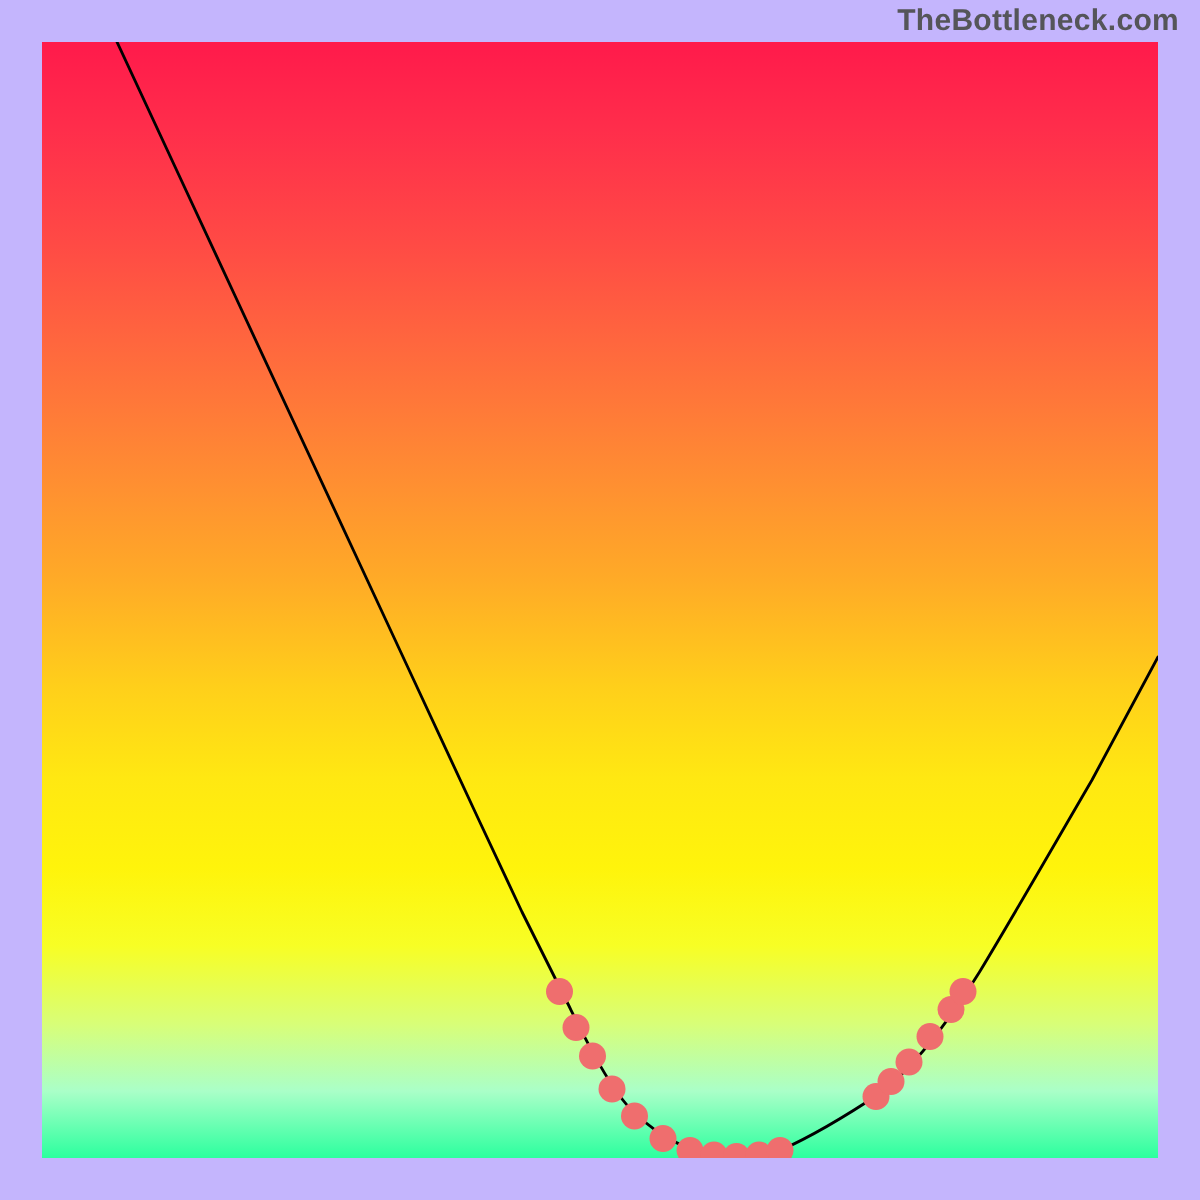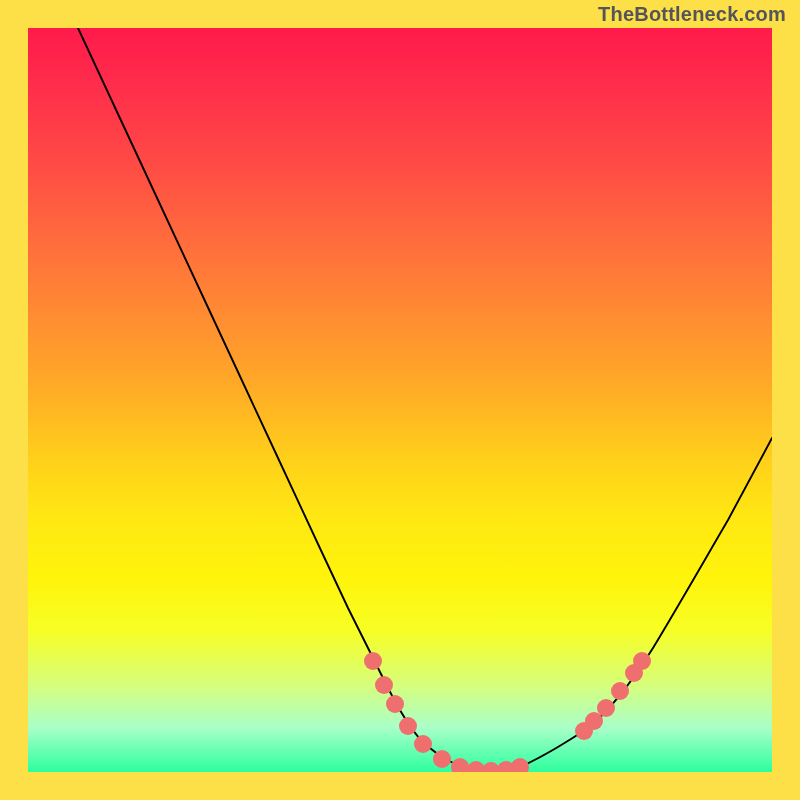--- a/index.html
+++ b/index.html
@@ -8,21 +8,21 @@
     width: 800px;
     height: 800px;
     background: #000;
     overflow: hidden;
     font-family: Arial, Helvetica, sans-serif;
   }
   .stage {
     position: relative;
     width: 800px;
     height: 800px;
-    background: #fde047;
+    background: #c4b5fd;
   }
   .watermark {
     position: absolute;
     top: 3px;
     right: 14px;
     color: #555559;
     font-size: 20px;
     font-weight: 600;
     letter-spacing: 0.2px;
     z-index: 50;

